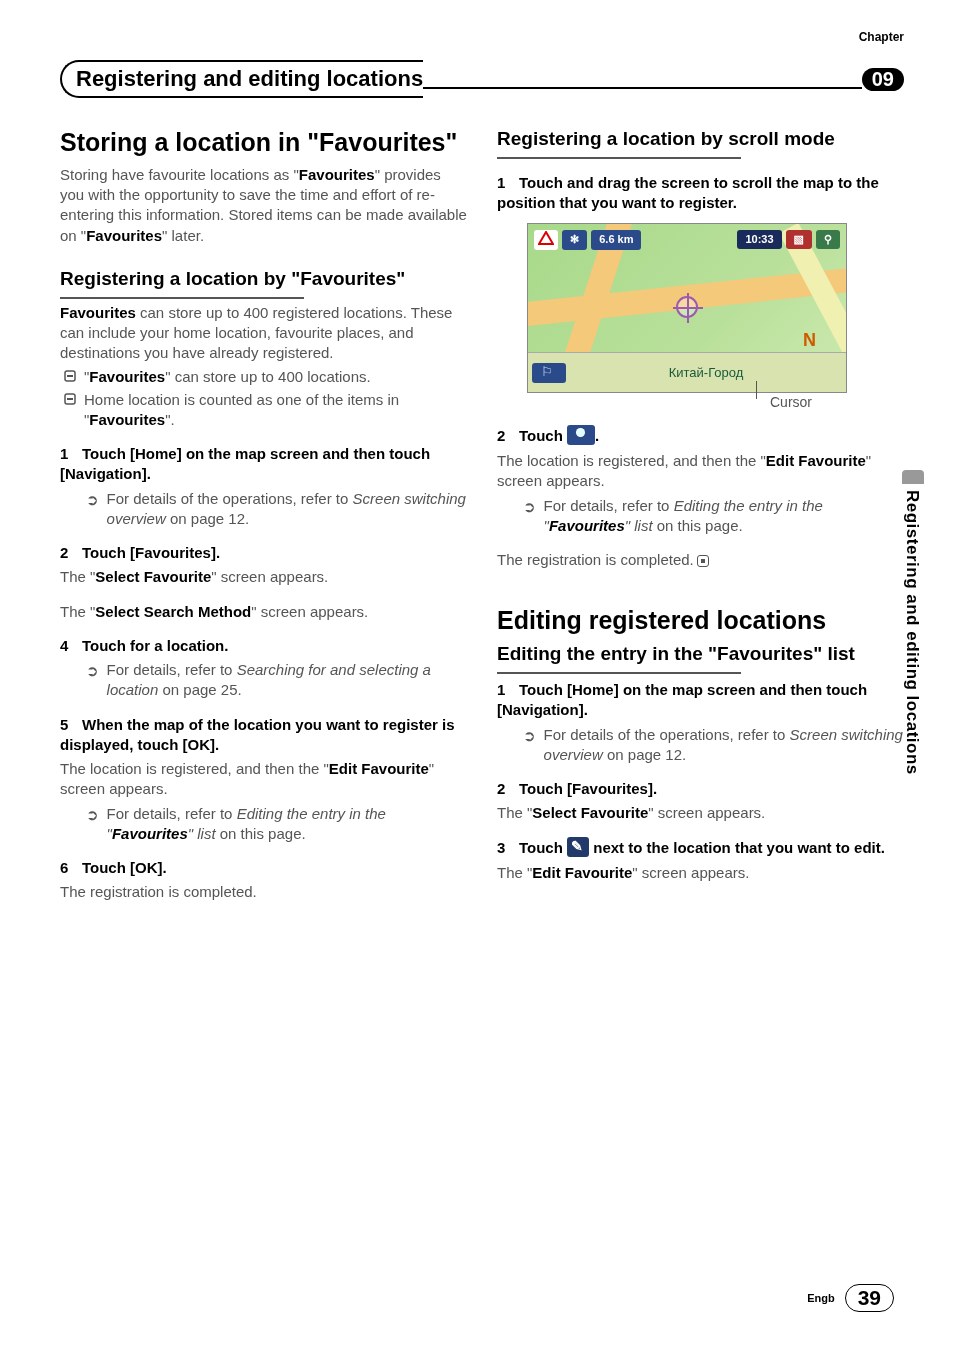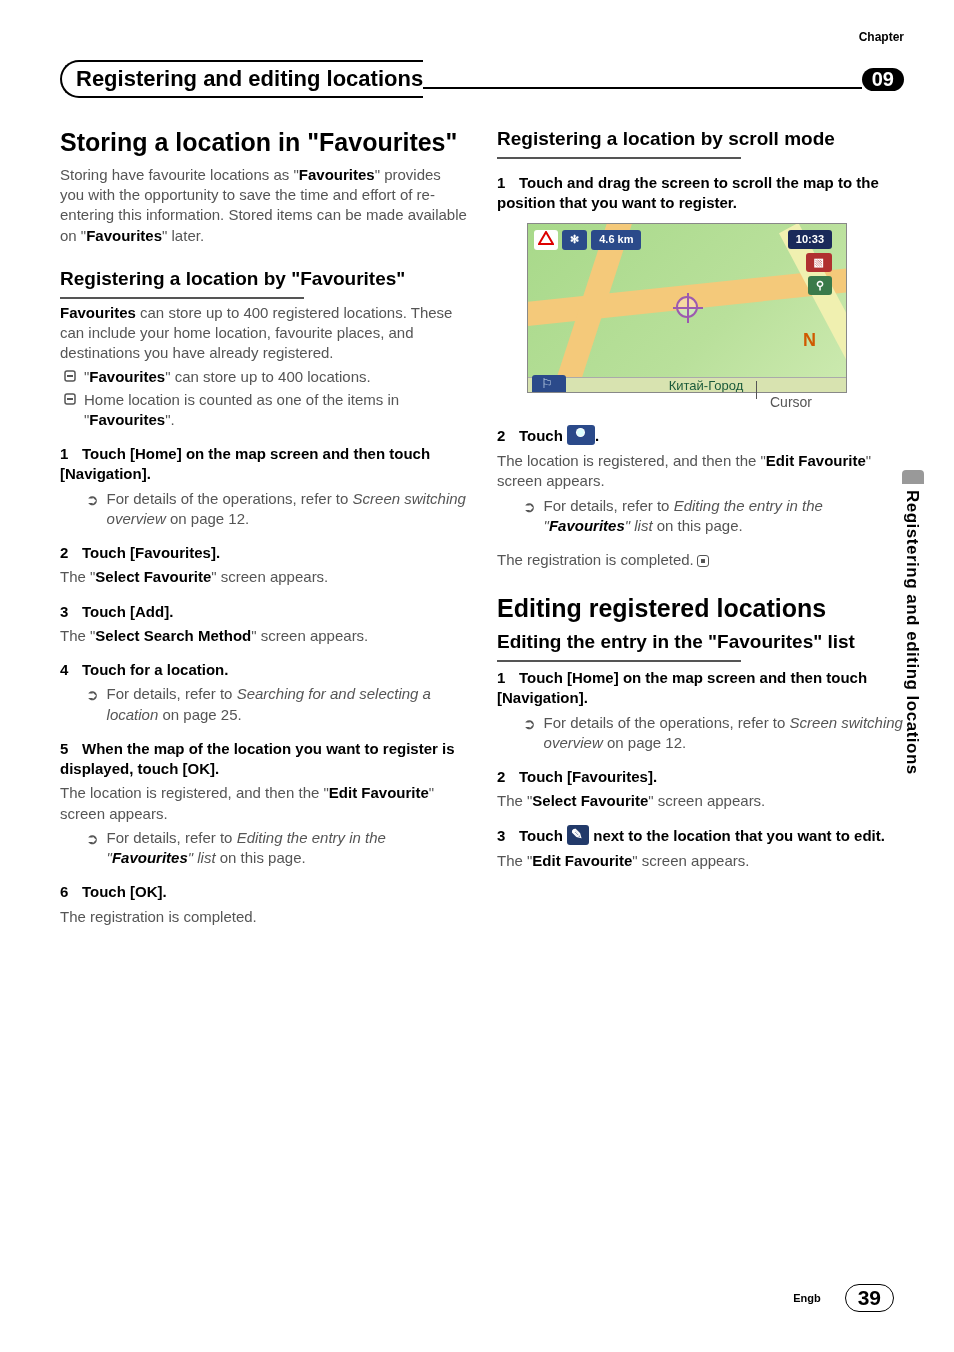--- a/index.html
+++ b/index.html
@@ -218,27 +218,27 @@
     padding: 2px 8px;
     border-radius: 3px;
     font-weight: bold;
   }
   .map-chip.tri {
     background: #fff;
     padding: 1px 4px;
   }
   .map-top-right {
     position: absolute;
-    top: 6px; right: 14px;
-    display:flex; flex-direction:column; gap:4px; align-items:flex-end;
+    top: 6px; right: 6px;
+    display:flex; flex-direction:row; gap:4px; align-items:flex-end;
   }
   .map-bottom-bar {
     position: absolute;
     bottom: 0; left: 0; right: 0;
-    height: 15px;
+    height: 40px;
     background: #d8e3b0;
     border-top: 1px solid #aaa;
     display: flex;
     align-items: center;
   }
   .map-flag-btn {
     width: 34px; height: 20px;
     background: #2b4a8a;
     margin-left: 4px;
     border-radius: 3px;
@@ -303,21 +303,21 @@
     font-size: 17px;
     padding-top: 6px;
     letter-spacing: 0.5px;
   }
   .footer {
     position: absolute;
     bottom: 40px;
     right: 60px;
     display: flex;
     align-items: center;
-    gap: 24px;
+    gap: 10px;
   }
   .footer-lang {
     font-size: 11px;
     font-weight: bold;
   }
   .footer-page {
     border: 1.5px solid #000;
     border-radius: 14px;
     padding: 1px 12px;
     font-weight: 900;
@@ -380,21 +380,20 @@
           <span class="ref-text"><span>For details of the operations, refer to </span><span class="ital">Screen switching overview</span><span> on page 12.</span></span>
         </div>
       </div>
 
       <div class="step">
         <p><span class="step-num">2</span><span class="step-title">Touch [Favourites].</span></p>
         <p class="light"><span>The "</span><span class="bold" style="color:#000">Select Favourite</span><span>" screen appears.</span></p>
       </div>
 
       <div class="step">
-        <p><span class="step-num">3</span><span class="step-title">Touch [Add].</span></p>
         <p class="light"><span>The "</span><span class="bold" style="color:#000">Select Search Method</span><span>" screen appears.</span></p>
       </div>
 
       <div class="step">
         <p><span class="step-num">4</span><span class="step-title">Touch for a location.</span></p>
         <div class="ref-row">
           <span class="ref-arrow">➲</span>
           <span class="ref-text"><span>For details, refer to </span><span class="ital">Searching for and selecting a location</span><span> on page 25.</span></span>
         </div>
       </div>
@@ -425,21 +424,21 @@
       <div class="map-figure">
         <div class="map-img">
           <div class="map-road1"></div>
           <div class="map-road2"></div>
           <div class="map-road3"></div>
           <div class="map-top-left">
             <span class="map-chip tri"><svg width="16" height="14">
                   <polygon points="8,1 15,13 1,13" fill="none" stroke="#d00" stroke-width="2"></polygon>
                 </svg></span>
             <span class="map-chip">✻</span>
-            <span class="map-chip">4.6 km</span>
+            <span class="map-chip">6.6 km</span>
           </div>
           <div class="map-top-right">
             <span class="map-chip" style="background:#1a2a5a">10:33</span>
             <span class="map-chip" style="background:#b03030">▧</span>
             <span class="map-chip" style="background:#3a7a4a">⚲</span>
           </div>
           <div class="map-cursor"></div>
           <div class="map-compass">N</div>
           <div class="map-bottom-bar">
             <span class="map-flag-btn"></span>
@@ -458,21 +457,21 @@
         <div class="ref-row">
           <span class="ref-arrow">➲</span>
           <span class="ref-text"><span>For details, refer to </span><span class="ital">Editing the entry in the "</span><span class="bold" style="font-style:italic;color:#000">Favourites</span><span class="ital">" list</span><span> on this page.</span></span>
         </div>
       </div>
 
       <div class="step">
         <p class="light"><span>The registration is completed.</span><span class="end-square"></span></p>
       </div>
 
-      <h1 class="section" style="margin-top:24px">Editing registered locations</h1>
+      <h1 class="section" style="margin-top:36px">Editing registered locations</h1>
       <h2 class="subsection" style="margin-top:4px">Editing the entry in the "Favourites" list</h2>
       <hr class="hr-under">
 
       <div class="step" style="margin-top:6px">
         <p><span class="step-num">1</span><span class="step-title">Touch [Home] on the map screen and then touch [Navigation].</span></p>
         <div class="ref-row">
           <span class="ref-arrow">➲</span>
           <span class="ref-text"><span>For details of the operations, refer to </span><span class="ital">Screen switching overview</span><span> on page 12.</span></span>
         </div>
       </div>

